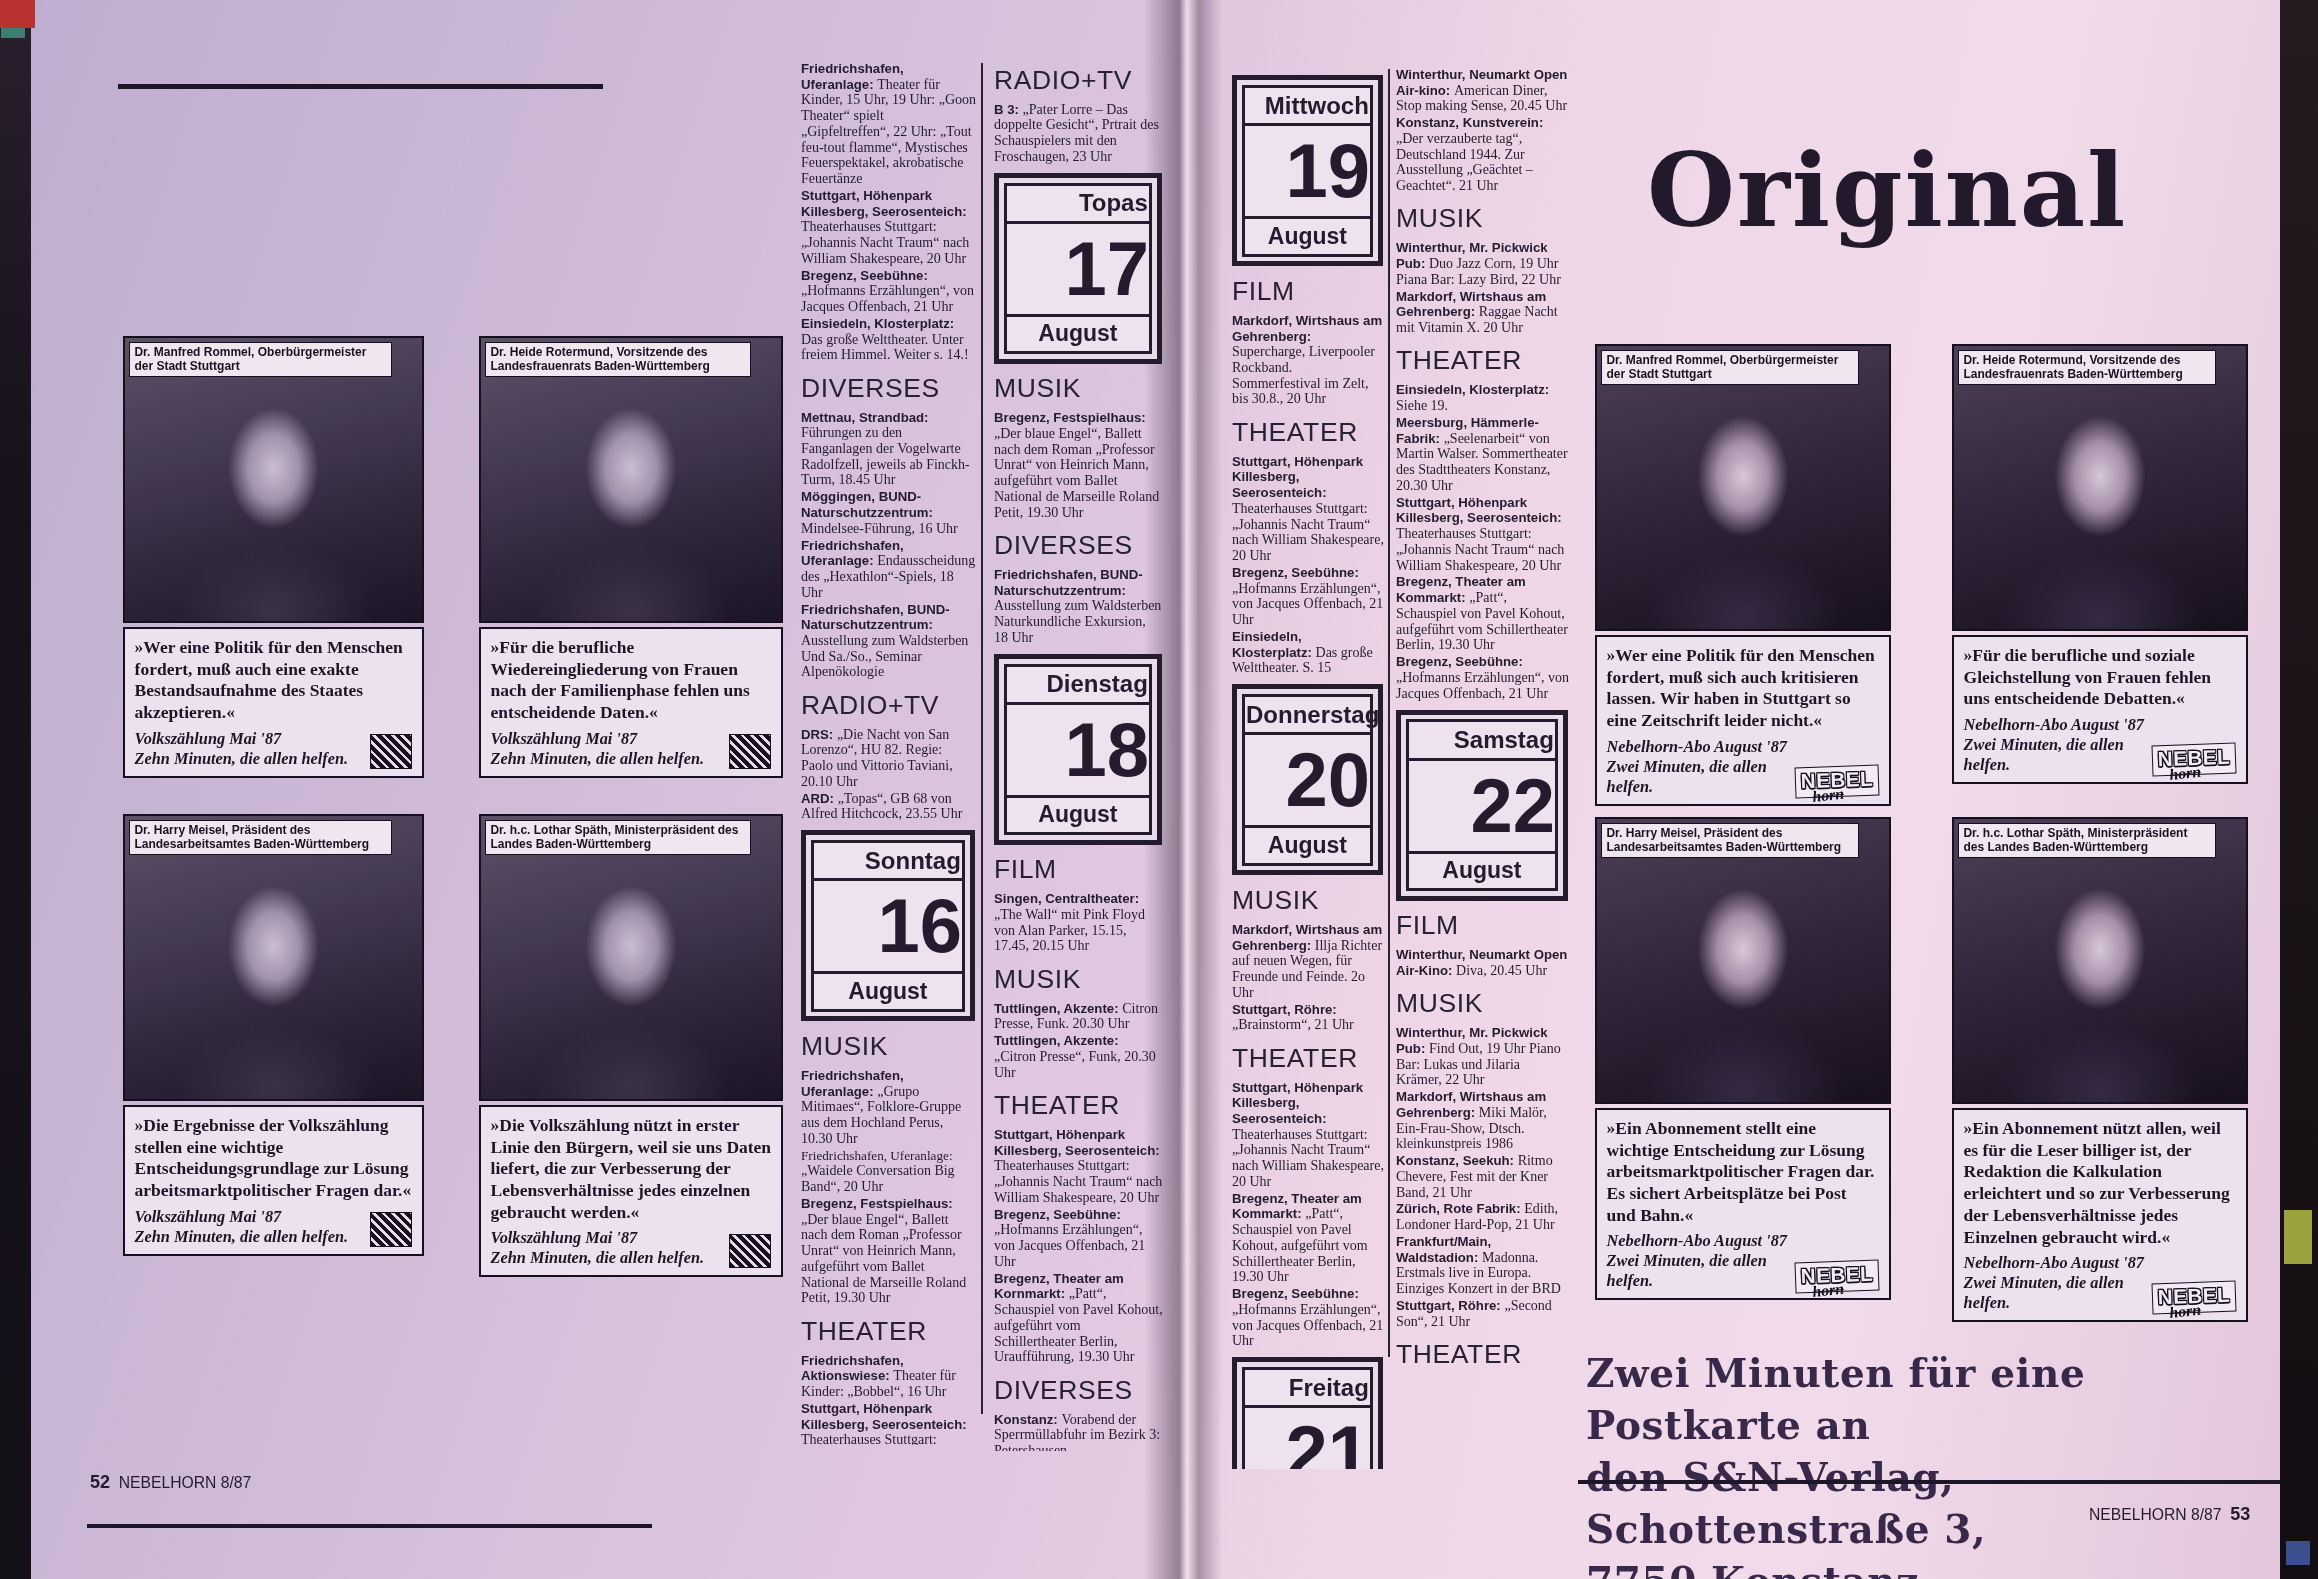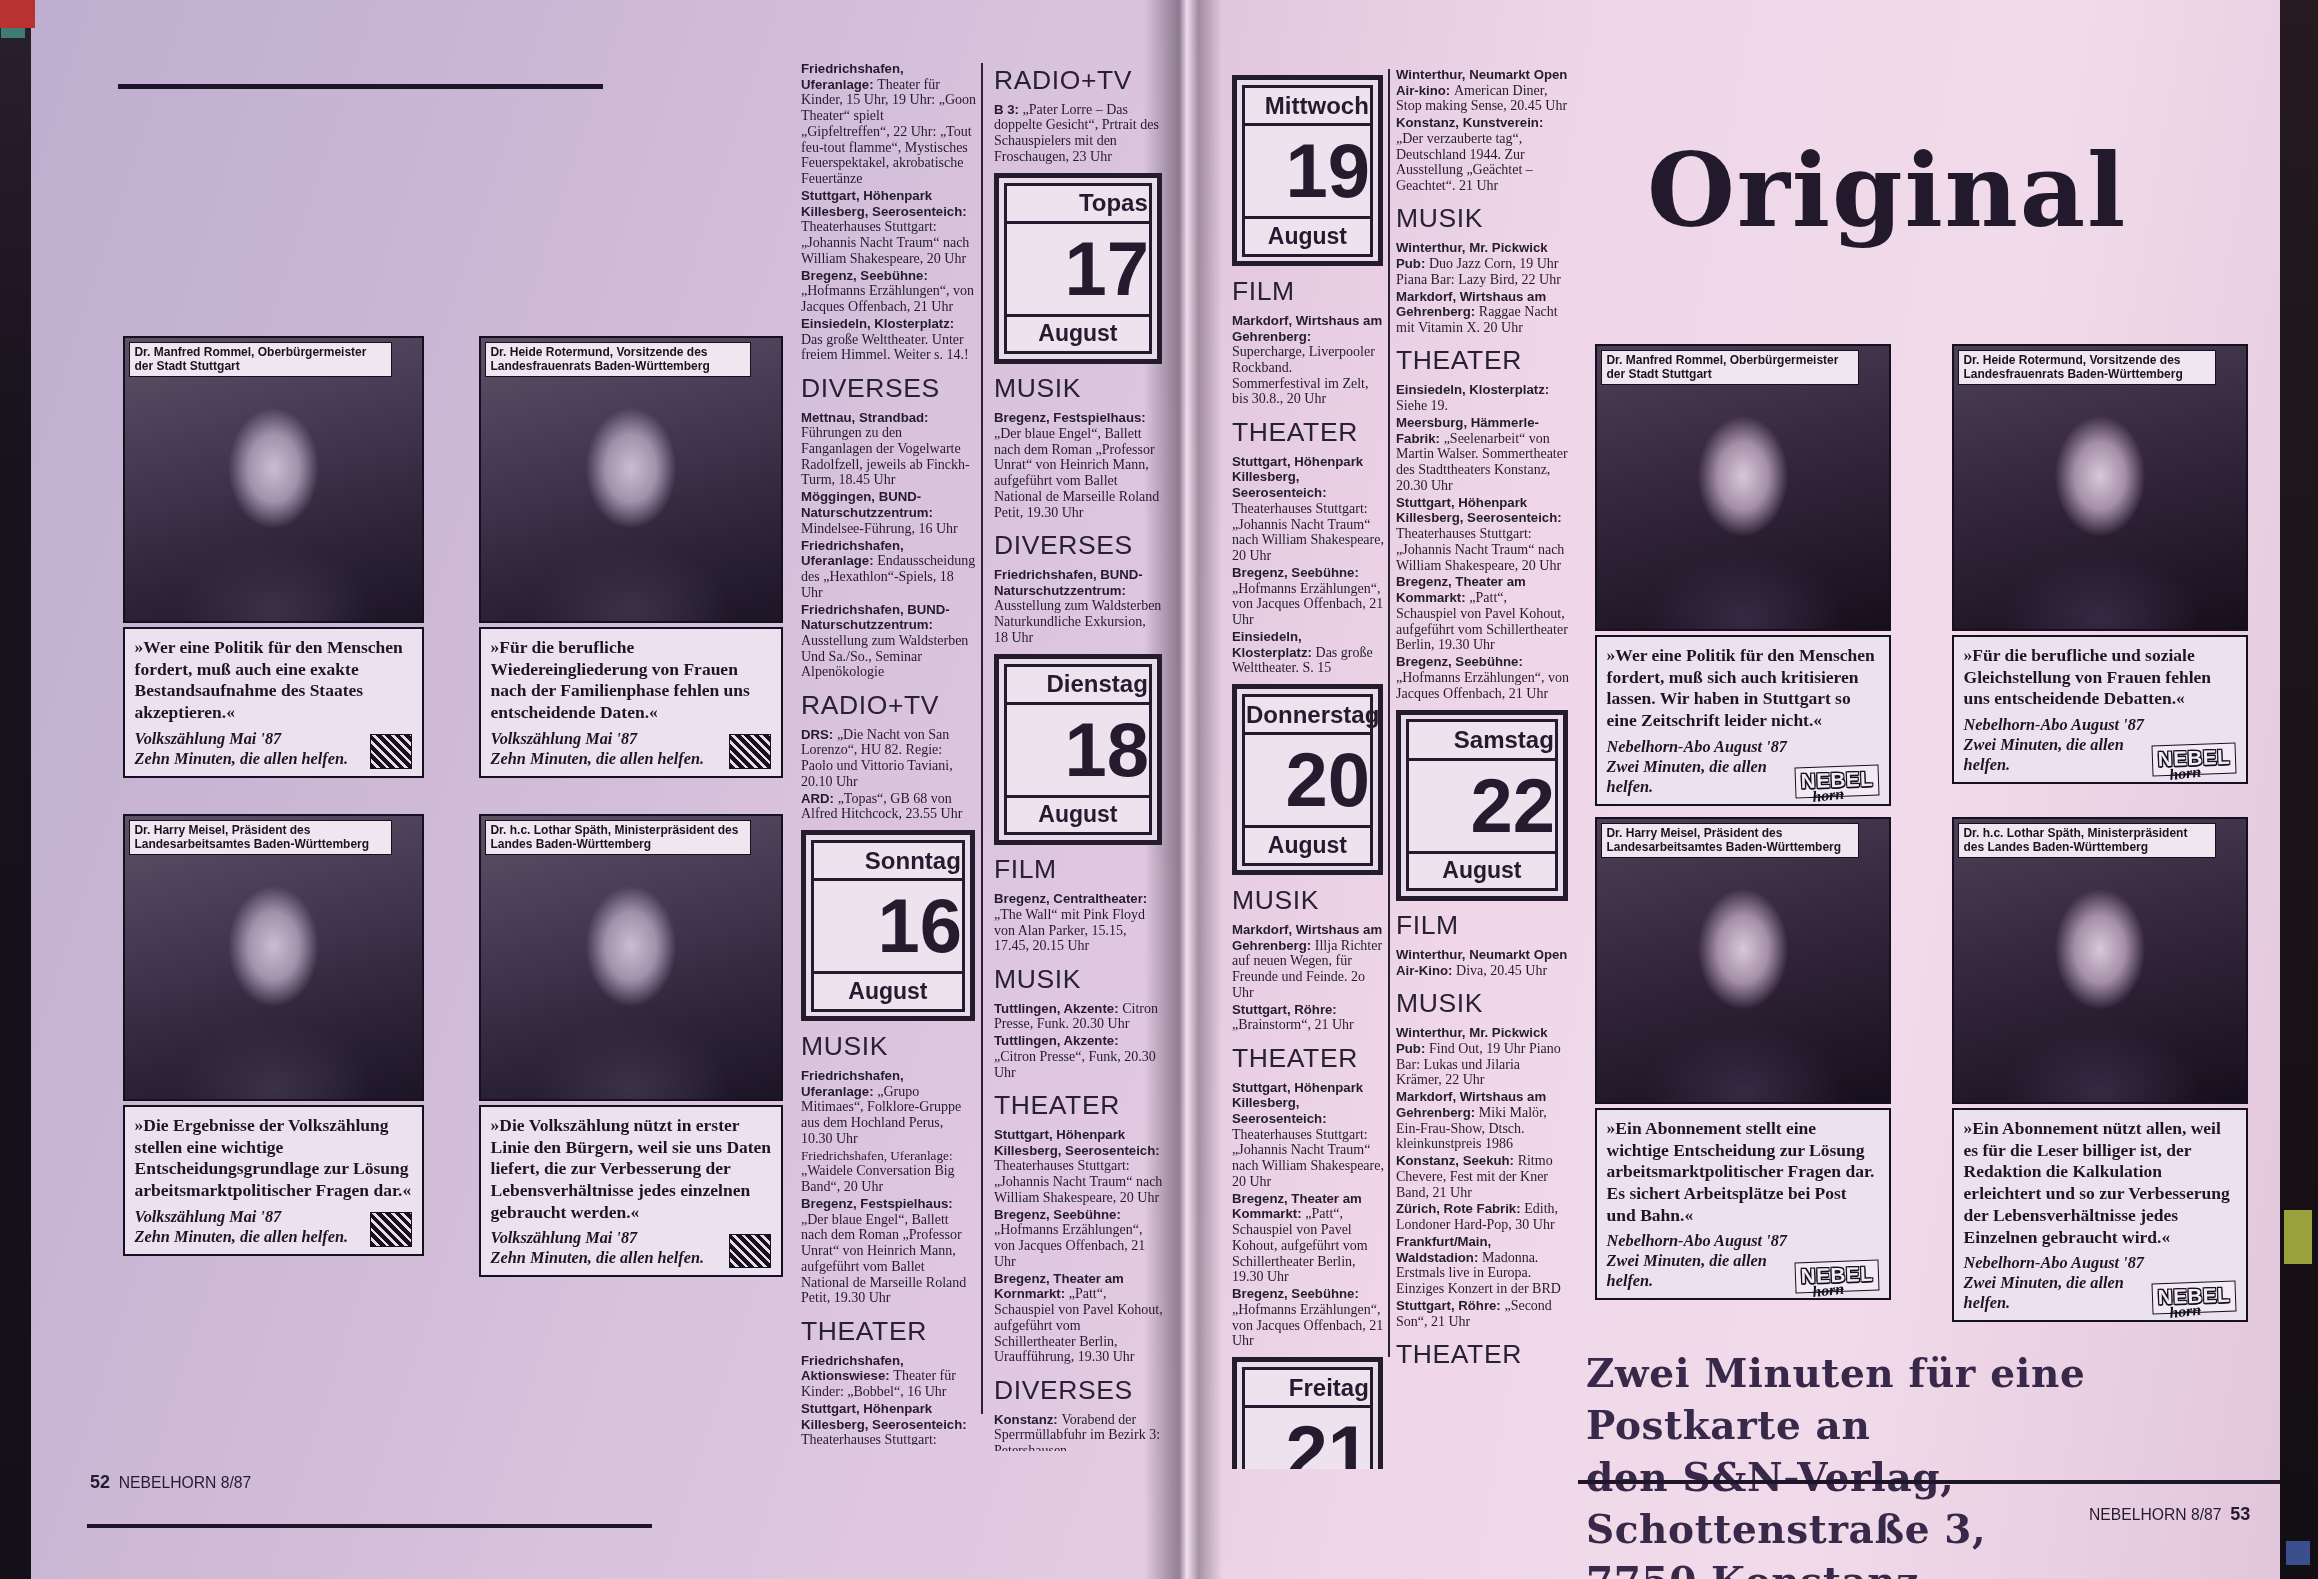--- a/index.html
+++ b/index.html
@@ -233,21 +233,21 @@
       <div class="sec-heading">MUSIK</div>
       <p class="entry"><span class="venue">Bregenz, Festspielhaus: </span><span class="etext">„Der blaue Engel“, Ballett nach dem Roman „Professor Unrat“ von Heinrich Mann, aufgeführt vom Ballet National de Marseille Roland Petit, 19.30 Uhr</span></p>
       <div class="sec-heading">DIVERSES</div>
       <p class="entry"><span class="venue">Friedrichshafen, BUND-Naturschutzzentrum: </span><span class="etext">Ausstellung zum Waldsterben Naturkundliche Exkursion, 18 Uhr</span></p>
       <div class="cal">
         <div class="cal-day">Dienstag</div>
         <div class="cal-num">18</div>
         <div class="cal-month">August</div>
       </div>
       <div class="sec-heading">FILM</div>
-      <p class="entry"><span class="venue">Bregenz, Centraltheater: </span><span class="etext">„The Wall“ mit Pink Floyd von Alan Parker, 15.15, 17.45, 20.15 Uhr</span></p>
+      <p class="entry"><span class="venue">Singen, Centraltheater: </span><span class="etext">„The Wall“ mit Pink Floyd von Alan Parker, 15.15, 17.45, 20.15 Uhr</span></p>
       <div class="sec-heading">MUSIK</div>
       <p class="entry"><span class="venue">Tuttlingen, Akzente: </span><span class="etext">Citron Presse, Funk. 20.30 Uhr</span></p>
       <p class="entry"><span class="venue">Tuttlingen, Akzente: </span><span class="etext">„Citron Presse“, Funk, 20.30 Uhr</span></p>
       <div class="sec-heading">THEATER</div>
       <p class="entry"><span class="venue">Stuttgart, Höhenpark Killesberg, Seerosenteich: </span><span class="etext">Theaterhauses Stuttgart: „Johannis Nacht Traum“ nach William Shakespeare, 20 Uhr</span></p>
       <p class="entry"><span class="venue">Bregenz, Seebühne: </span><span class="etext">„Hofmanns Erzählungen“, von Jacques Offenbach, 21 Uhr</span></p>
       <p class="entry"><span class="venue">Bregenz, Theater am Kornmarkt: </span><span class="etext">„Patt“, Schauspiel von Pavel Kohout, aufgeführt vom Schillertheater Berlin, Uraufführung, 19.30 Uhr</span></p>
       <div class="sec-heading">DIVERSES</div>
       <p class="entry"><span class="venue">Konstanz: </span><span class="etext">Vorabend der Sperrmüllabfuhr im Bezirk 3: Petershausen, Schneckenburg, Oberlohn, Industriegebiet</span></p>
     </div>
@@ -297,21 +297,21 @@
         <div class="cal-day">Samstag</div>
         <div class="cal-num">22</div>
         <div class="cal-month">August</div>
       </div>
       <div class="sec-heading">FILM</div>
       <p class="entry"><span class="venue">Winterthur, Neumarkt Open Air-Kino: </span><span class="etext">Diva, 20.45 Uhr</span></p>
       <div class="sec-heading">MUSIK</div>
       <p class="entry"><span class="venue">Winterthur, Mr. Pickwick Pub: </span><span class="etext">Find Out, 19 Uhr Piano Bar: Lukas und Jilaria Krämer, 22 Uhr</span></p>
       <p class="entry"><span class="venue">Markdorf, Wirtshaus am Gehrenberg: </span><span class="etext">Miki Malör, Ein-Frau-Show, Dtsch. kleinkunstpreis 1986</span></p>
       <p class="entry"><span class="venue">Konstanz, Seekuh: </span><span class="etext">Ritmo Chevere, Fest mit der Kner Band, 21 Uhr</span></p>
-      <p class="entry"><span class="venue">Zürich, Rote Fabrik: </span><span class="etext">Edith, Londoner Hard-Pop, 30 Uhr</span></p>
+      <p class="entry"><span class="venue">Zürich, Rote Fabrik: </span><span class="etext">Edith, Londoner Hard-Pop, 21 Uhr</span></p>
       <p class="entry"><span class="venue">Frankfurt/Main, Waldstadion: </span><span class="etext">Madonna. Erstmals live in Europa. Einziges Konzert in der BRD</span></p>
       <p class="entry"><span class="venue">Stuttgart, Röhre: </span><span class="etext">„Second Son“, 21 Uhr</span></p>
       <div class="sec-heading">THEATER</div>
       <p class="entry"><span class="venue">Einsiedeln, Klosterplatz: </span></p>
     </div>
 
   <div class="ad dark" id="ad-r0">
     <div class="photo">
       <div class="caption">Dr. Manfred Rommel, Oberbürgermeister der Stadt Stuttgart</div>
     </div>

